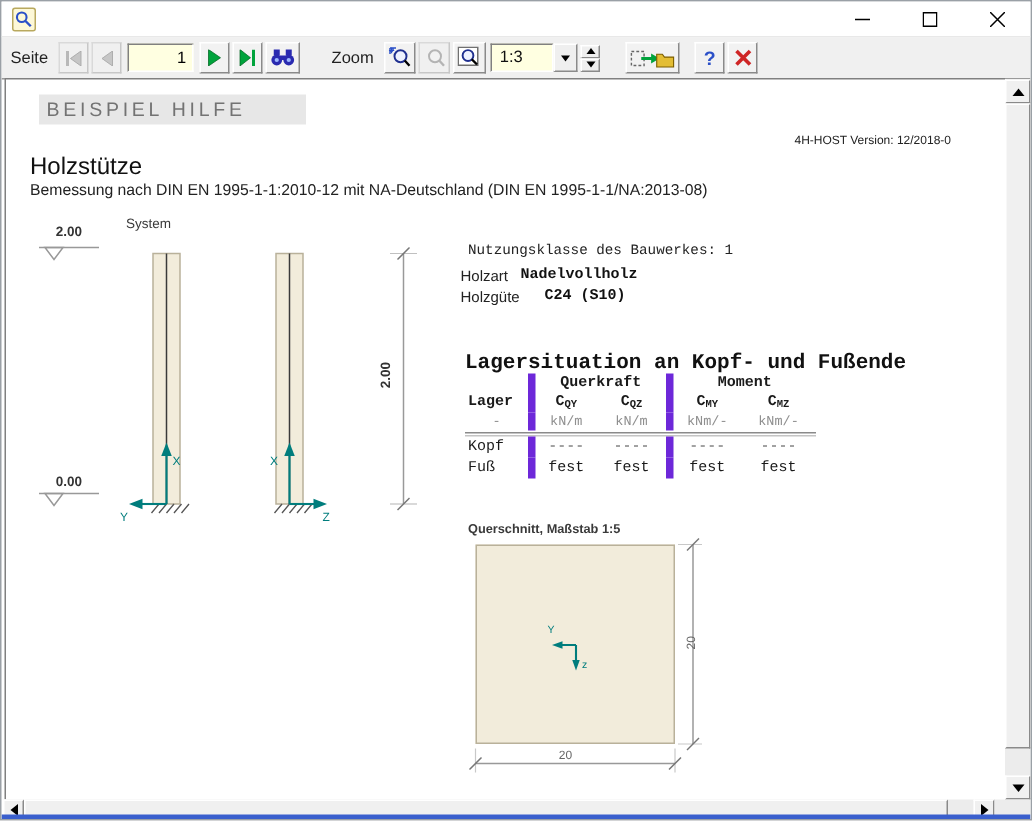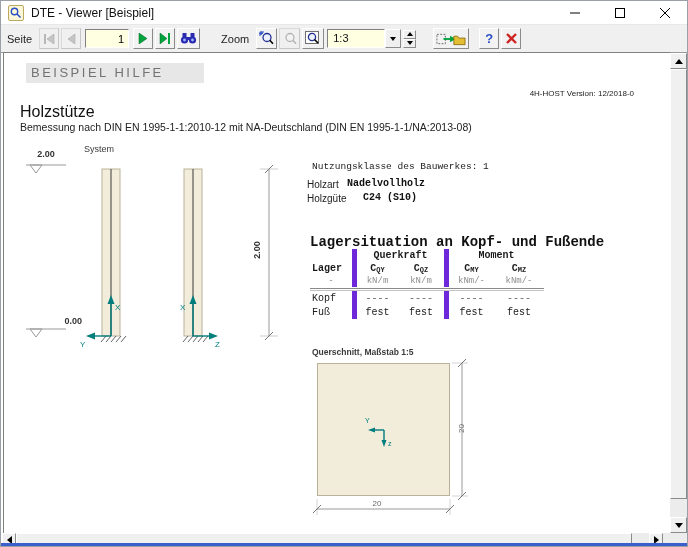--- a/index.html
+++ b/index.html
@@ -17,21 +17,21 @@
   .winbtn.min{right:90px;} .winbtn.max{right:45px;} .winbtn.cls{right:0;}
   
   .toolbar{position:absolute;left:0;top:24px;width:100%;height:28px;background:#f0f0f0;border-bottom:1px solid #9a9a9a;display:flex;align-items:center;}
   .tb-label{font-size:11px;color:#222;margin:0 6px;}
   .tb-btn{height:21px;min-width:20px;margin:0 1px;display:flex;align-items:center;justify-content:center;
     background:#f2f2f2;border:1px solid;border-color:#ffffff #8a8a8a #8a8a8a #ffffff;padding:0 2px;}
   .tb-btn.disabled{background:#f0f0f0;border-color:#d9d9d9 #c7c7c7 #c7c7c7 #d9d9d9;}
   .tb-input{width:44px;height:19px;margin:0 3px;background:#ffffe1;border:1px solid;border-color:#808080 #ffffff #ffffff #808080;
     font-size:11px;text-align:right;padding-right:4px;font-family:"Liberation Sans",sans-serif;}
   .combo{display:flex;margin-left:2px;}
-  .combo-box{width:58px;height:19px;background:#ffffe1;border:1px solid;border-color:#808080 #ffffff #ffffff #808080;
+  .combo-box{width:42px;height:19px;background:#ffffe1;border:1px solid;border-color:#808080 #ffffff #ffffff #808080;
     font-size:11px;padding:2px 0 0 5px;color:#111;}
   .combo-btn{width:16px;height:19px;background:#efefef;border:1px solid;border-color:#fff #8a8a8a #8a8a8a #fff;
     display:flex;align-items:center;justify-content:center;}
   .spinner{display:flex;flex-direction:column;margin:0 2px;}
   .spin-btn{width:13px;height:9px;background:#efefef;border:1px solid;border-color:#fff #8a8a8a #8a8a8a #fff;
     display:flex;align-items:center;justify-content:center;}
   .tri-up{width:0;height:0;border-left:3px solid transparent;border-right:3px solid transparent;border-bottom:4px solid #000;}
   .tri-down{width:0;height:0;border-left:3px solid transparent;border-right:3px solid transparent;border-top:4px solid #000;}
   .help-glyph{font-size:13px;font-weight:bold;color:#2b50c8;}
   .gap8{width:8px;} .gap14{width:14px;}
@@ -86,21 +86,20 @@
 
 <div class="window">
 
   <div class="titlebar">
     <div class="app-icon">
       <svg width="14" height="14" viewBox="0 0 14 14">
           <circle cx="5.5" cy="5.5" r="3.2" fill="none" stroke="#2b50c8" stroke-width="1.4"></circle>
           <line x1="8" y1="8" x2="11.5" y2="11.5" stroke="#2b50c8" stroke-width="1.6"></line>
         </svg>
     </div>
-    <div class="title-text">DTE - Viewer [Beispiel]</div>
     <div class="winbtn min">
       <svg width="10" height="10" viewBox="0 0 10 10">
           <line x1="0" y1="5" x2="10" y2="5" stroke="#000" stroke-width="1"></line>
         </svg>
     </div>
     <div class="winbtn max">
       <svg width="10" height="10" viewBox="0 0 10 10">
           <rect x="0.5" y="0.5" width="9" height="9" fill="none" stroke="#000" stroke-width="1"></rect>
         </svg>
     </div>
@@ -206,21 +205,21 @@
 
   <div class="page">
 
     <div class="abs banner">BEISPIEL HILFE</div>
     <div class="abs version">4H-HOST Version: 12/2018-0</div>
     <div class="abs doc-title">Holzstütze</div>
     <div class="abs doc-subtitle">Bemessung nach DIN EN 1995-1-1:2010-12 mit NA-Deutschland (DIN EN 1995-1-1/NA:2013-08)</div>
 
     <div class="abs sys-label">System</div>
     <div class="abs elev" style="left:22px;top:96px;">2.00</div>
-    <div class="abs elev" style="left:38px;top:263px;text-align:right;">0.00</div>
+    <div class="abs elev" style="left:22px;top:263px;">0.00</div>
     <div class="abs dim-v" style="left:233px;top:192px;">2.00</div>
 
     <svg class="abs" style="left:0;top:90px;" width="290" height="215" viewBox="0 0 290 215">
 
       <line x1="22" y1="22" x2="62" y2="22" stroke="#999" stroke-width="1"></line>
       <polygon points="26,22 38,22 32,30" fill="none" stroke="#999" stroke-width="1"></polygon>
       <line x1="22" y1="186" x2="62" y2="186" stroke="#999" stroke-width="1"></line>
       <polygon points="26,186 38,186 32,194" fill="none" stroke="#999" stroke-width="1"></polygon>
 
       <rect x="98" y="26" width="18" height="167" fill="#f2ecdb" stroke="#b9b19a" stroke-width="1"></rect>

